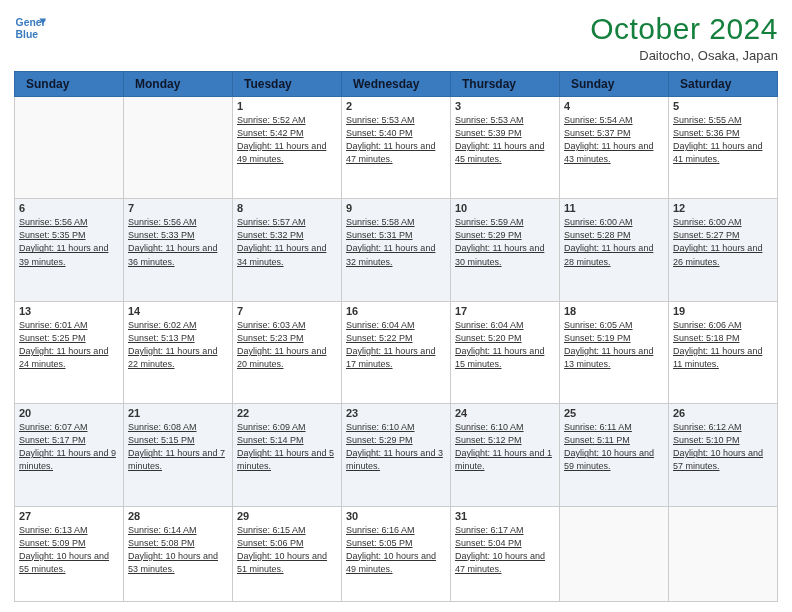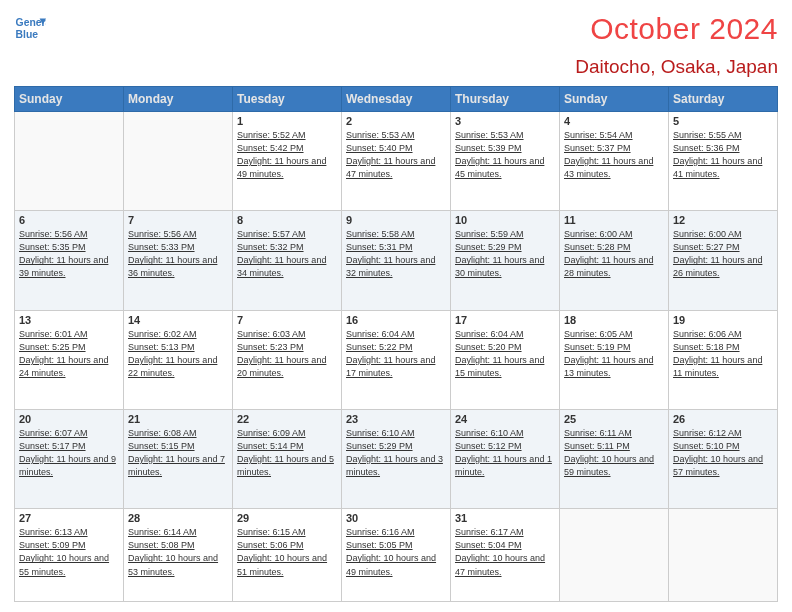--- a/index.html
+++ b/index.html
@@ -31,41 +31,41 @@
     .logo-icon {
       width: 32px;
       height: 32px;
     }
     .title-block {
       text-align: right;
     }
     .main-title {
       font-size: 30px;
       font-weight: 300;
-      color: #ef4444;
+      color: #15803d;
       letter-spacing: 0.5px;
     }
     .subtitle {
-      font-size: 19px;
-      color: #b91c1c;
-      margin-top: 10px;
+      font-size: 13px;
+      color: #404040;
+      margin-top: 2px;
     }
     .calendar {
       flex: 1;
       border: 1px solid #ccc;
       border-collapse: collapse;
       width: 100%;
       table-layout: fixed;
     }
     .calendar thead tr th {
       background: #3a7abf;
-      color: #e5e5e5;
+      color: #0f172a;
       font-size: 12px;
       font-weight: 600;
-      padding: 5px 4px;
+      padding: 5px 11px;
       text-align: left;
       border: 1px solid #2e6aa8;
     }
     .calendar tbody tr td {
       vertical-align: top;
       border: 1px solid #ccc;
       padding: 3px 4px;
       font-size: 9.5px;
       color: #333;
       height: 88px;

